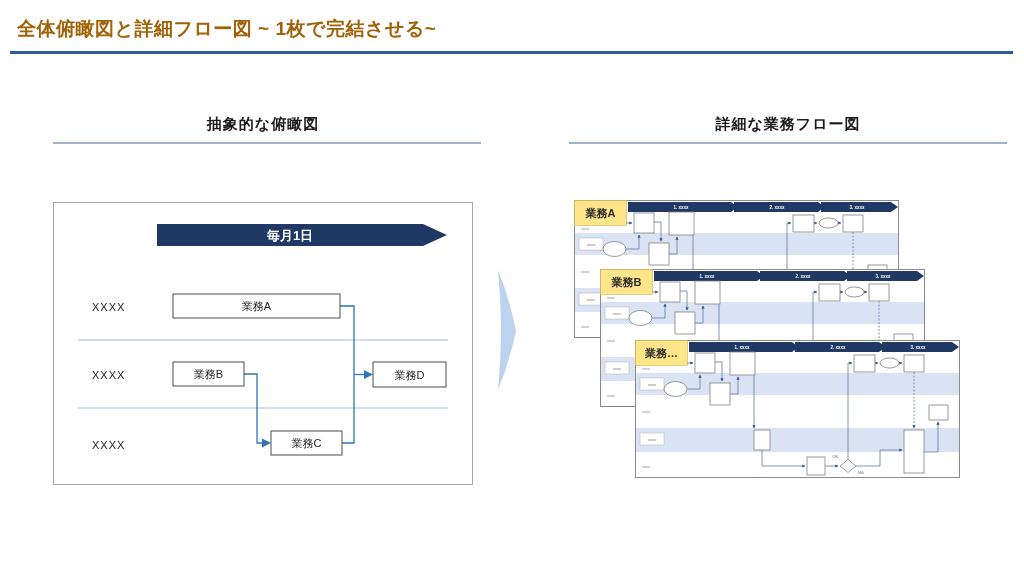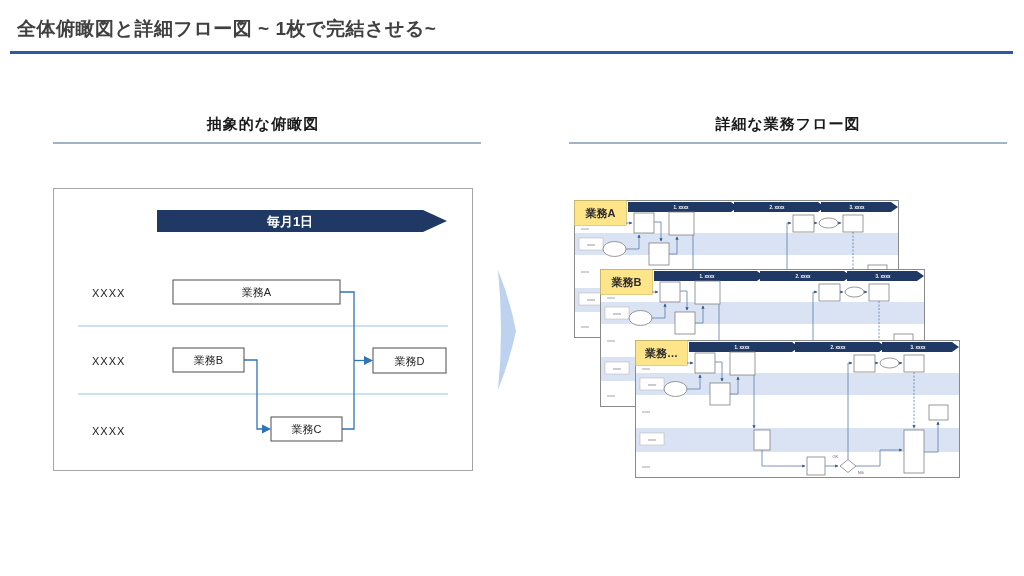--- a/index.html
+++ b/index.html
@@ -1,31 +1,31 @@
 <!DOCTYPE html>
 <html><head>
 <meta charset="utf-8">
 <style>
   html,body{margin:0;padding:0;background:#fff;}
   .slide{position:relative;width:1024px;height:576px;background:#ffffff;overflow:hidden;
          font-family:"Liberation Sans","DejaVu Sans",sans-serif;}
   
   .slide-title{position:absolute;left:17px;top:16px;font-size:19px;font-weight:bold;
-               color:#404040;letter-spacing:.5px;}
+               color:#a16207;letter-spacing:.5px;}
   .title-rule{position:absolute;left:10px;top:51px;width:1003px;height:3px;background:#2d5a9e;}
   
   .col-header{position:absolute;top:115px;font-size:15px;font-weight:bold;color:#1a1a1a;
               width:420px;text-align:center;letter-spacing:1px;}
   .col-header.left{left:53px;}
   .col-header.right{left:568px;width:440px;}
   .header-rule{position:absolute;top:142px;height:2px;background:#9fb4c6;}
   .header-rule.left{left:53px;width:428px;}
   .header-rule.right{left:569px;width:438px;}
   
-  .overview-panel{position:absolute;left:53px;top:188px;width:420px;height:330px;}
+  .overview-panel{position:absolute;left:53px;top:202px;width:420px;height:330px;}
   .transition-arrow{position:absolute;left:497px;top:270px;width:22px;height:120px;}
   .detail-panel{position:absolute;left:560px;top:185px;width:440px;height:310px;}
   .flow-card{position:absolute;width:325px;height:138px;}
   .flow-card.card-0{left:14px;top:15px;z-index:1;}
   .flow-card.card-1{left:40px;top:84px;z-index:2;}
   .flow-card.card-2{left:75px;top:155px;z-index:3;}
   svg{display:block;}
   text{font-family:"Liberation Sans","DejaVu Sans",sans-serif;}
 </style>
 </head>

